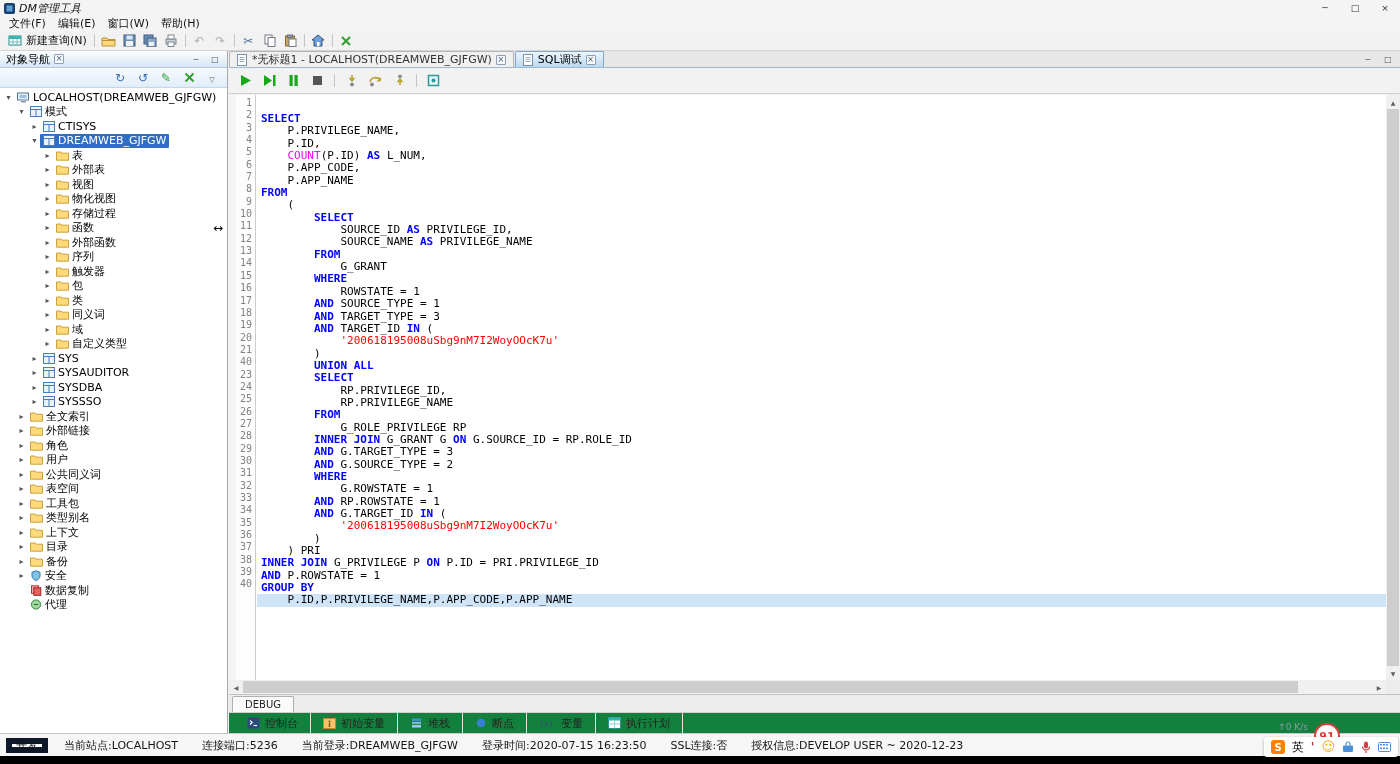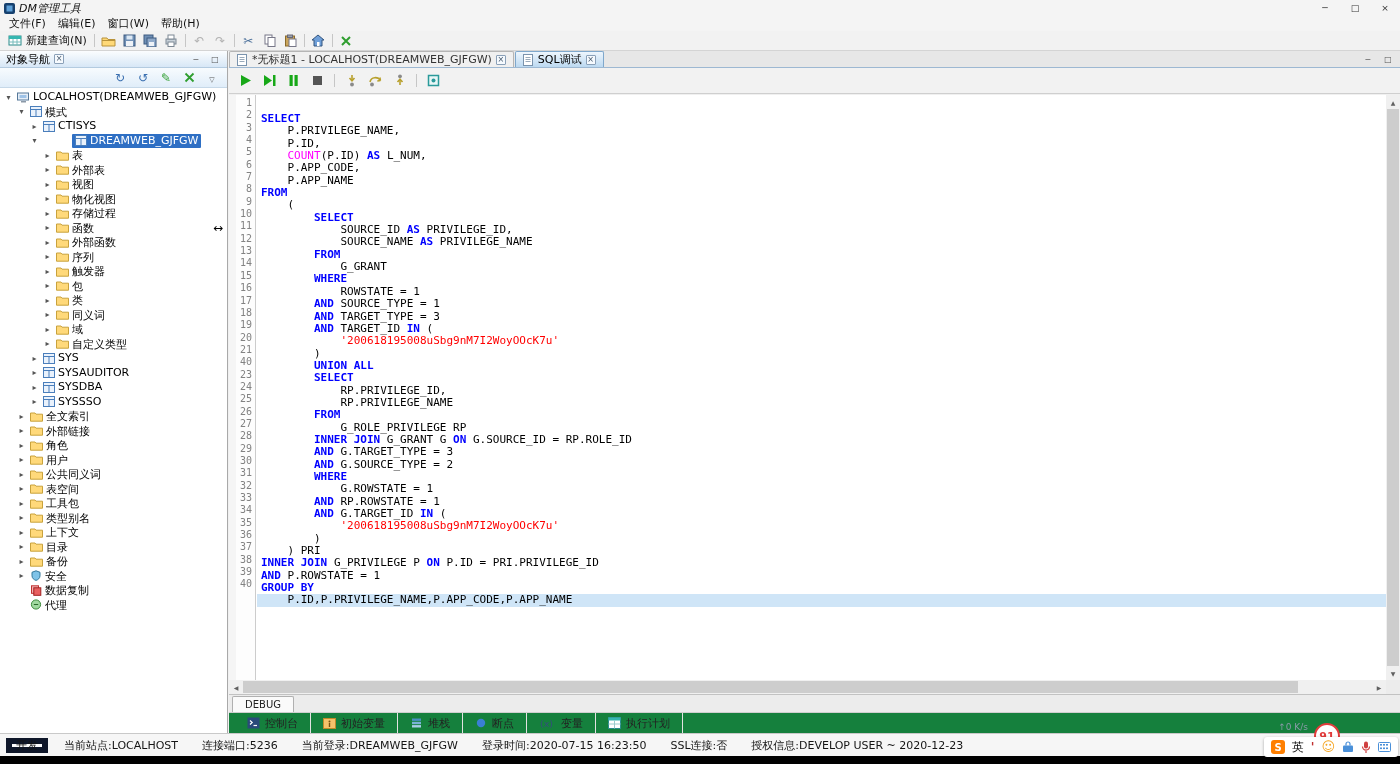--- a/index.html
+++ b/index.html
@@ -26,22 +26,22 @@
   .nav-header{height:17px;background:linear-gradient(#fbfdfe,#d7e7f6);border-bottom:1px solid #b3cbe0;display:flex;align-items:center;padding:0 4px 0 6px;font-size:11px;}
   .nav-header .ntab{display:flex;align-items:center;gap:4px;}
   .xbox{width:10px;height:10px;border:1px solid #8aa0b8;background:#f6fafe;color:#44586c;font-size:8px;line-height:8px;text-align:center;border-radius:1px;}
   .panebtns{margin-left:auto;display:flex;gap:3px;}
   .panebtn{width:16px;height:13px;display:flex;align-items:center;justify-content:center;font-size:8px;color:#555;}
   .nav-toolbar{height:20px;background:linear-gradient(#f7fbfe,#e0edf9);border-bottom:1px solid #c6d8e8;display:flex;align-items:center;justify-content:flex-end;padding-right:6px;gap:5px;}
   .navico{width:18px;height:16px;display:flex;align-items:center;justify-content:center;}
   .tree{position:absolute;left:0;top:38px;right:0;bottom:0;overflow:hidden;padding-top:1px;}
   .trow{height:14.5px;display:flex;align-items:center;white-space:nowrap;font-size:11px;}
   .arrow{display:inline-block;width:11px;flex:none;font-size:8px;color:#555;text-align:center;}
-  .hl{display:flex;gap:3px;padding:0 3px;height:14px;border-radius:1px;}
-  .trow.sel .hl{background:#2e6fc4;color:#fff;margin-left:32px;}
+  .hl{display:flex;align-items:center;gap:3px;padding:0 3px;height:14px;border-radius:1px;}
+  .trow.sel .hl{background:#2e6fc4;color:#fff;}
   .ticon{flex:none;display:flex;align-items:center;}
   
   .editor-pane{position:absolute;left:229px;top:51px;right:0;bottom:31px;background:#f0f0f0;}
   .tabbar{position:absolute;left:0;top:0;right:0;height:17px;background:#e7e7e7;border-bottom:1px solid #9db8d2;display:flex;align-items:stretch;}
   .etab{display:flex;align-items:center;gap:4px;padding:0 7px;font-size:11px;color:#333;background:#f0f0f0;border:1px solid #b5b5b5;border-bottom:none;border-radius:2px 2px 0 0;margin-right:1px;}
   .etab.active{background:linear-gradient(#eef6fd,#bcd9f1);border-color:#7fa8cc;color:#000;}
   .tab-controls{position:absolute;right:4px;top:2px;display:flex;gap:4px;}
   .edtoolbar{position:absolute;left:0;top:17px;right:0;height:26px;background:#f2f2f2;border-bottom:1px solid #cfcfcf;display:flex;align-items:center;padding-left:6px;gap:3px;}
   .edbtn{width:21px;height:20px;display:flex;align-items:center;justify-content:center;border-radius:2px;}
   

